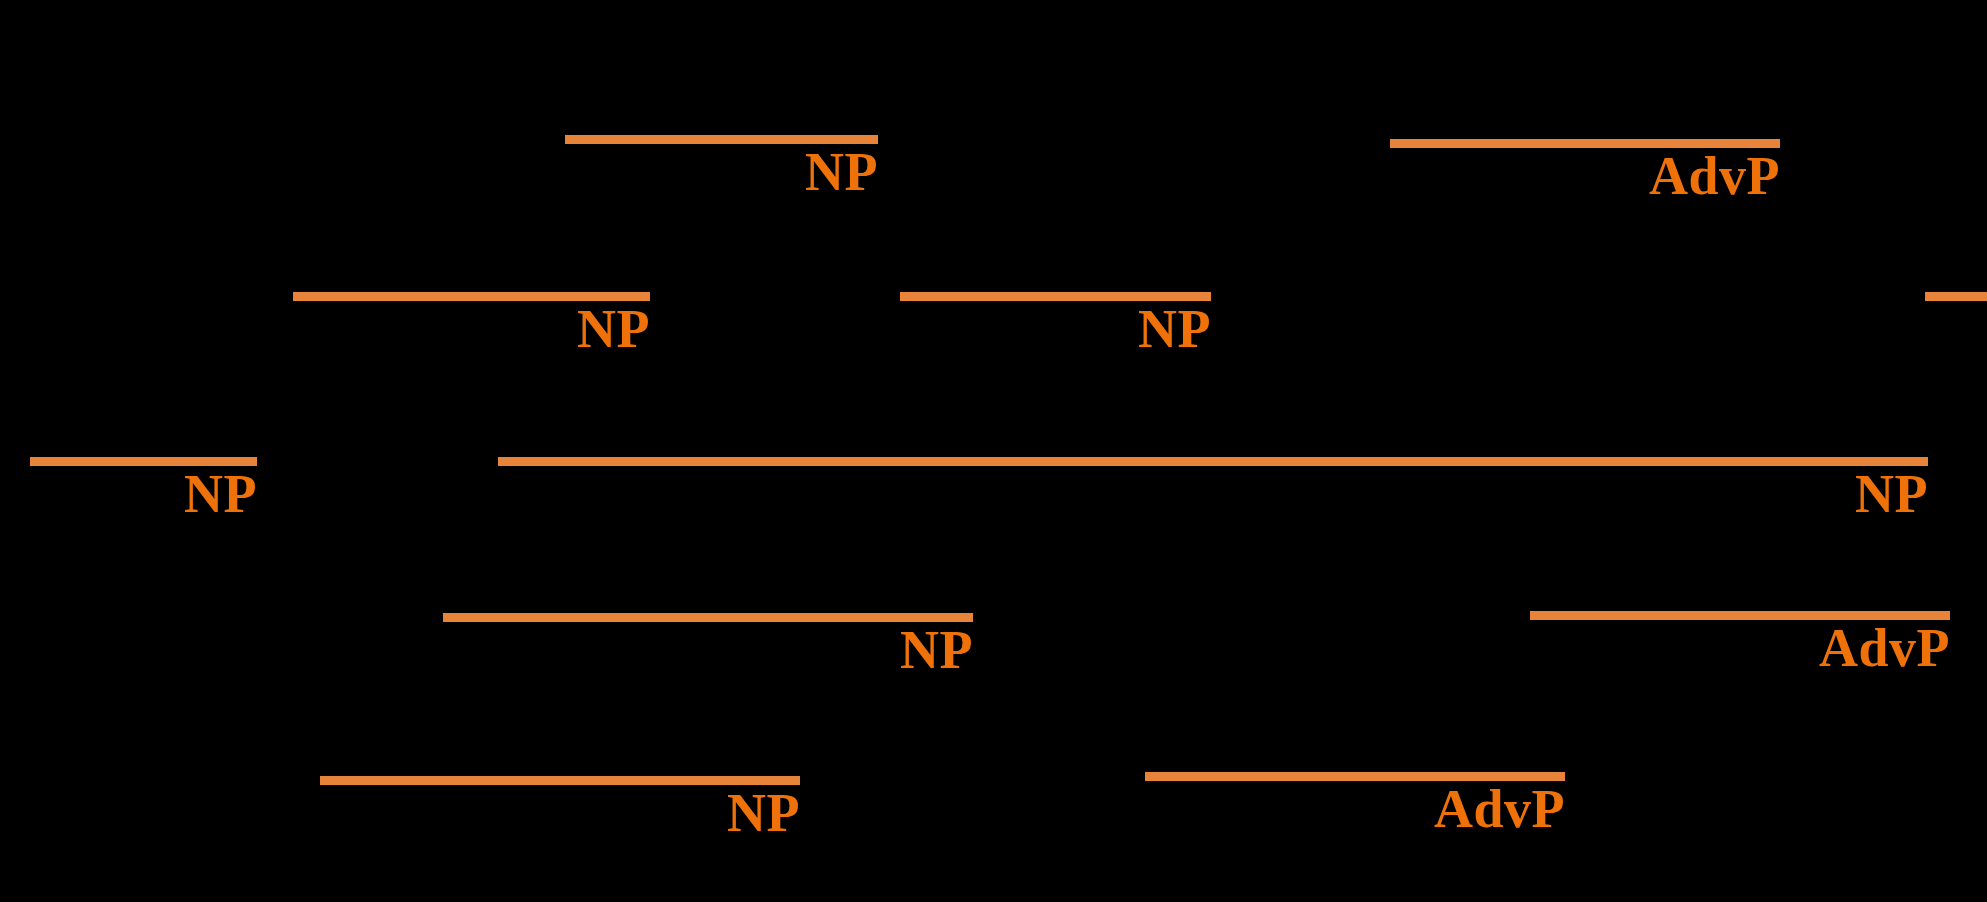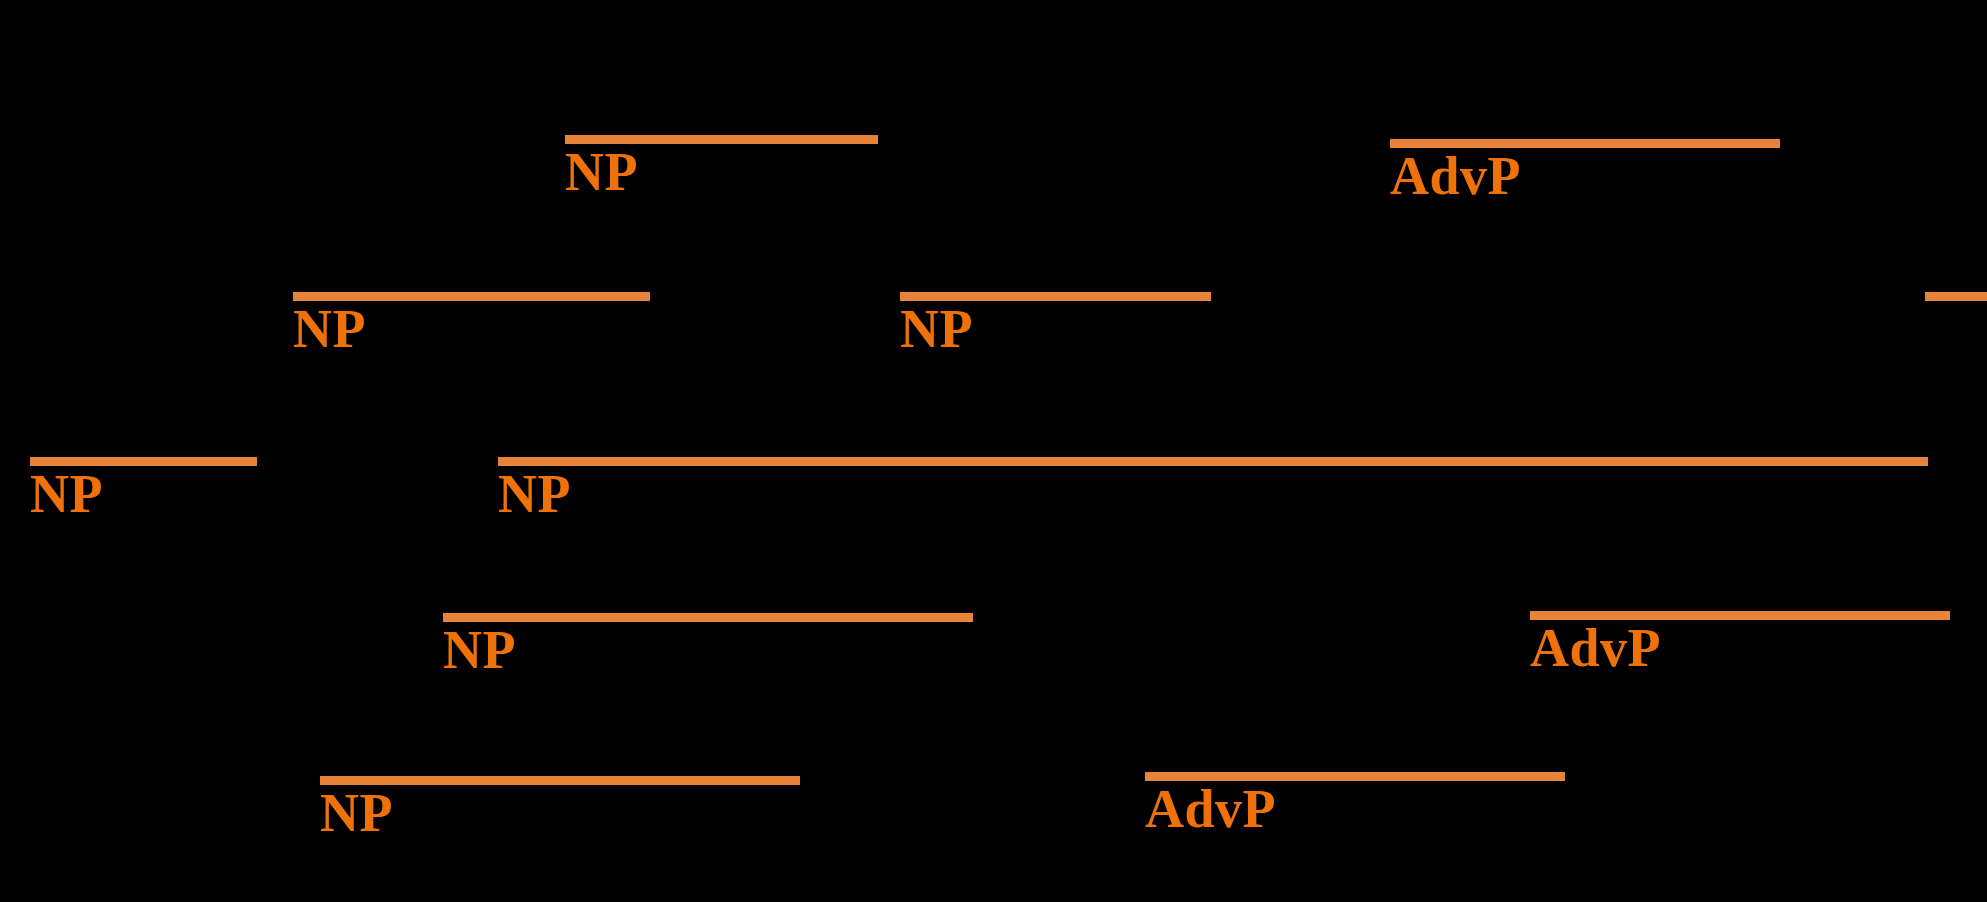--- a/index.html
+++ b/index.html
@@ -24,21 +24,21 @@
     left: 0;
     top: 0;
     height: 9px;
     background: #e8833a;
   }
   .span-label {
     position: absolute;
     top: 9px;
     left: 0;
     width: 100%;
-    text-align: left;
+    text-align: right;
     color: #ee7209;
     font-weight: bold;
     font-size: 54px;
     line-height: 1.05;
     letter-spacing: 0.5px;
     white-space: nowrap;
     font-family: "Liberation Serif", "DejaVu Serif", serif;
   }
 </style>
 </head>

